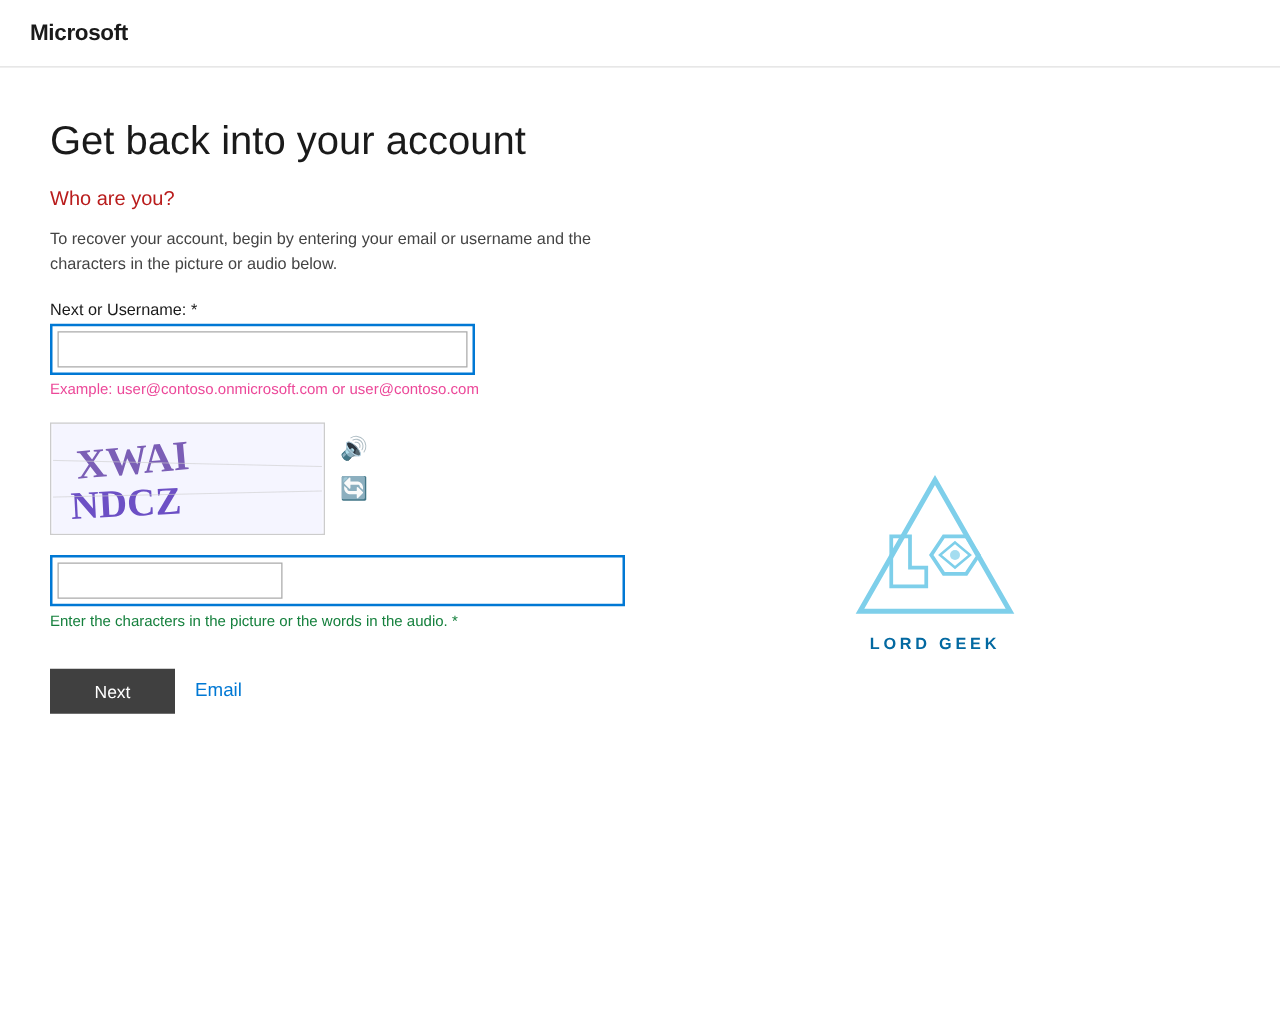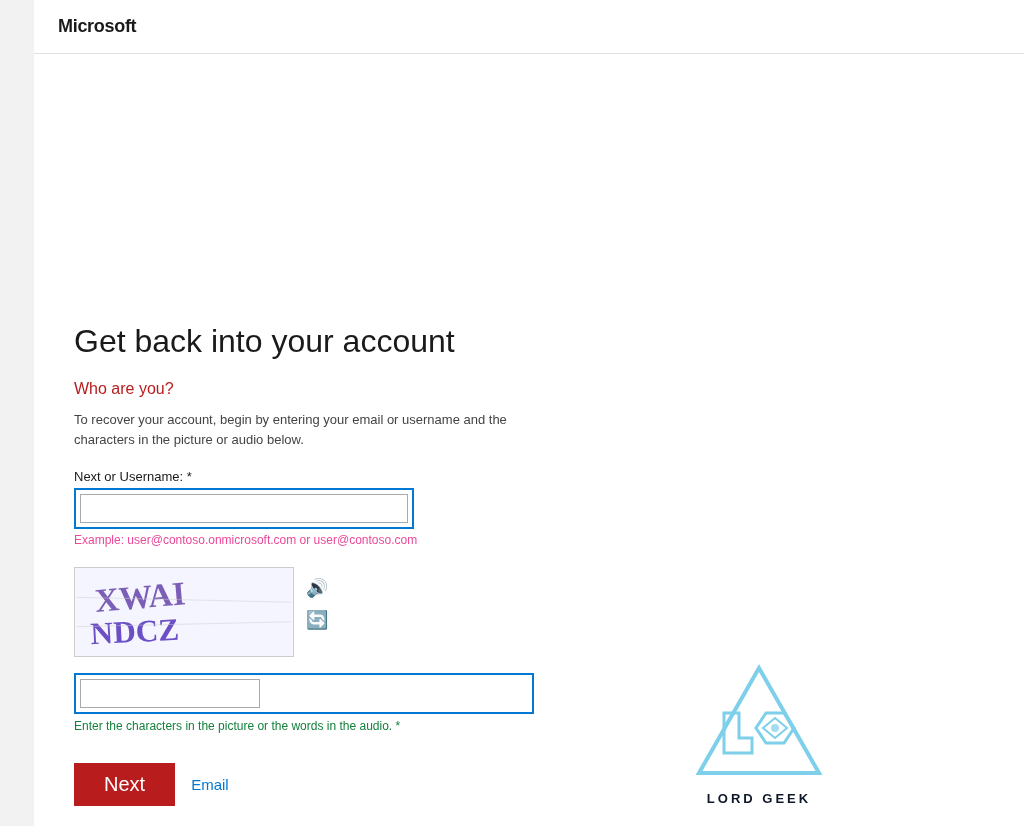--- a/index.html
+++ b/index.html
@@ -18,42 +18,40 @@
       padding: 0;
     }
 
     .page-container {
       width: 1024px;
       min-height: 826px;
       background: #ffffff;
       display: flex;
       flex-direction: column;
       padding: 0;
-      margin-left: 34px;
     }
 
     .header {
       padding: 16px 24px;
       background: #fff;
       border-bottom: 1px solid #e0e0e0;
     }
 
     .microsoft-logo {
       font-size: 18px;
       font-weight: 700;
       color: #1a1a1a;
       letter-spacing: -0.3px;
     }
 
     .main-content {
       display: flex;
       flex-direction: row;
       padding: 40px 40px 20px 40px;
       flex: 1;
-      align-items: flex-end;
     }
 
     .left-panel {
       flex: 1;
       max-width: 560px;
     }
 
     .right-panel {
       flex: 1;
       display: flex;
@@ -180,25 +178,25 @@
     }
 
     .actions {
       margin-top: 30px;
       display: flex;
       align-items: center;
       gap: 16px;
     }
 
     .btn-next {
-      background-color: #b91c1c;
+      background-color: #404040;
       color: #fff;
       border: none;
       padding: 10px 30px;
-      font-size: 20px;
+      font-size: 14px;
       font-weight: 500;
       cursor: pointer;
       min-width: 100px;
     }
 
     .btn-cancel {
       background: none;
       border: none;
       color: #0078d4;
       font-size: 15px;
@@ -210,21 +208,21 @@
     .lord-geek-logo {
       display: flex;
       flex-direction: column;
       align-items: center;
       gap: 8px;
     }
 
     .lord-geek-text {
       font-size: 13px;
       font-weight: 700;
-      color: #0f172a;
+      color: #0369a1;
       letter-spacing: 3px;
     }
   </style>
 </head>
 <body>
 
 <div class="page-container">
 
   <div class="header">
     <span class="microsoft-logo">Microsoft</span>

